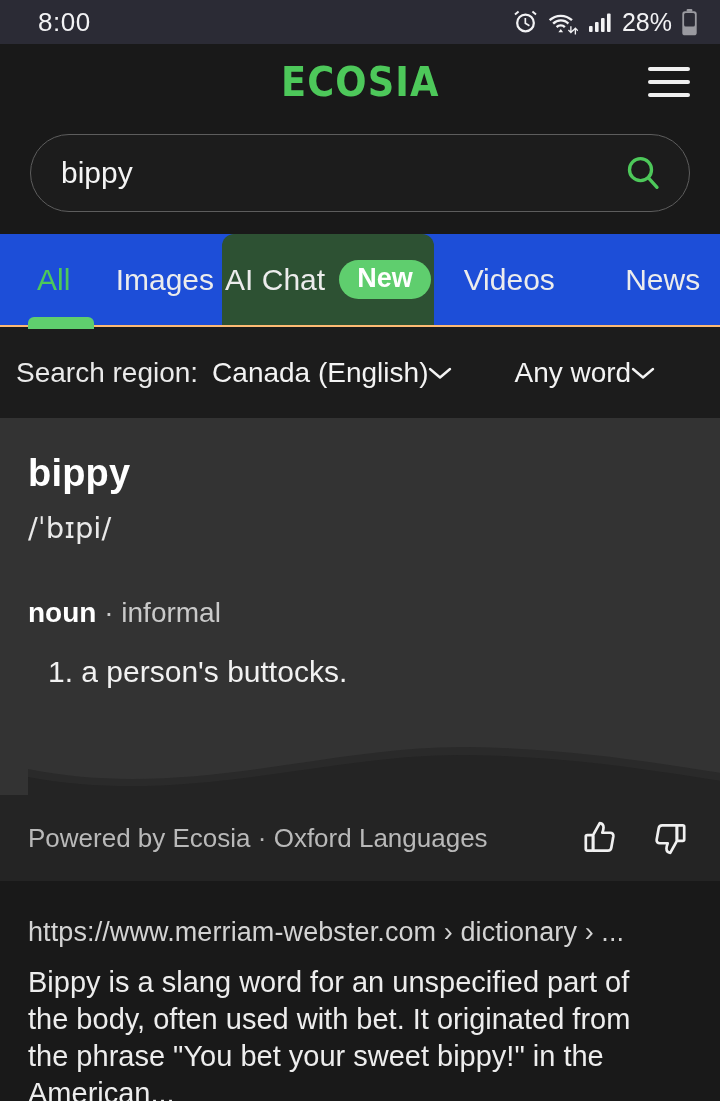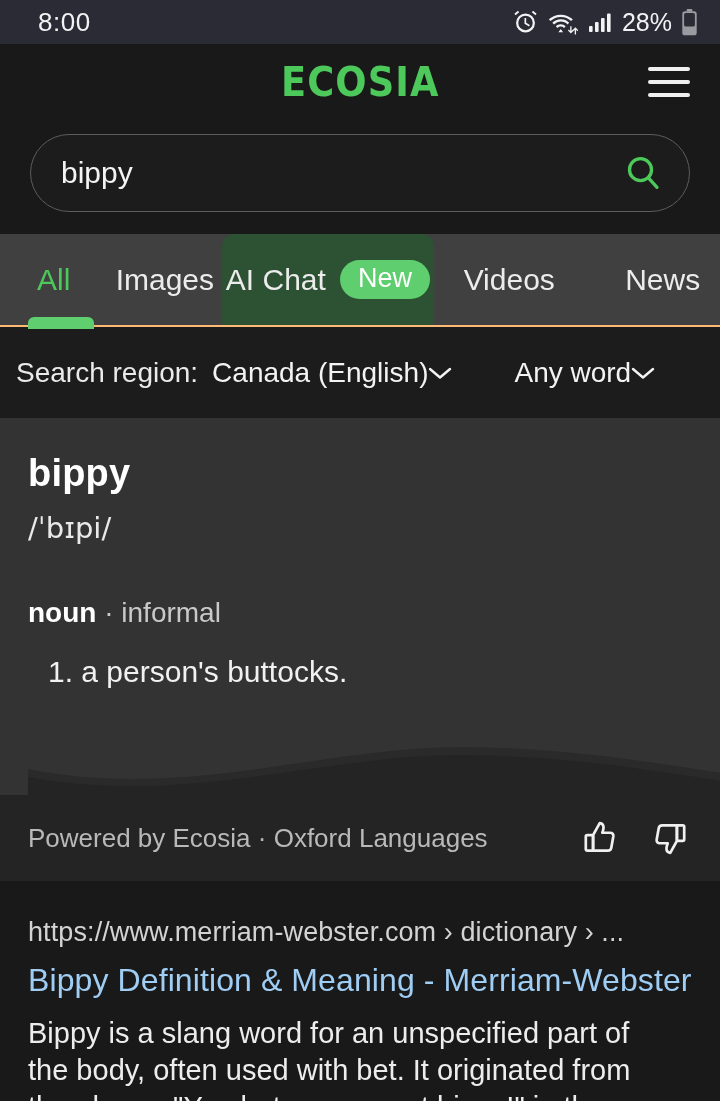--- a/index.html
+++ b/index.html
@@ -59,21 +59,21 @@
     color:#f4f4f4; font-size:30px;
     font-family:"Liberation Sans", sans-serif;
   }
   .searchinput::placeholder{ color:#8d8d8d; }
   .search-icon{ width:40px; height:40px; flex:0 0 40px; }
 
   
   .tabs{
     margin-top:22px; height:91px; position:relative;
     display:flex; align-items:flex-start;
-    background:#404040;
+    background:#1d4ed8;
   }
   .tab{
     position:relative; height:91px;
     display:flex; align-items:center; justify-content:center;
     font-size:30px; color:#ececec;
     padding:0 0;
   }
   .tab.t-all{ width:122px; color:#4dc85a; }
   .tab.t-images{ width:130px; }
   .tab.t-aichat{
@@ -81,20 +81,21 @@
     border-radius:12px 12px 0 0;
     height:91px; gap:14px;
   }
   .tab.t-news{ width:130px; margin-left:36px;}
   .tab.t-videos{ width:120px; margin-left:30px; overflow:hidden; justify-content:flex-start;}
   .newbadge{
     background:#5fce6e; color:#ffffff;
     font-size:27px; border-radius:22px;
     padding:4px 18px 6px 18px;
     line-height:1.05;
+    font-weight:bold;
   }
   .tab-underline{
     position:absolute; left:28px; bottom:-4px;
     width:66px; height:12px; border-radius:6px 6px 0 0;
     background:#5fce6e;
   }
 
   
   .filterbar{
     height:93px; background:#1c1c1c;
@@ -279,17 +280,16 @@
             <path d="M17 13.8 12.8 21.4c-1.5-.2-2.4-1.2-2.4-2.7 0-1.1.4-2.3.8-3.4h-5c-1.3 0-2.2-.9-2-2.2l1.3-7.2C5.7 4.7 6.5 4 7.7 4H17z"></path>
             <rect x="17" y="4" width="4.6" height="9.8" rx="0.9"></rect>
           </svg>
         </span>
       </div>
     </div>
   </div>
 
   <div class="result">
     <div class="result-url">https://www.merriam-webster.com › dictionary › ...</div>
-    <div class="result-title">Bippy Definition &amp; Meaning - Merriam-Webster</div>
     <div class="result-snippet">Bippy is a slang word for an unspecified part of the body, often used with bet. It originated from the phrase "You bet your sweet bippy!" in the American...</div>
   </div>
 
 </div>
 
 </body></html>

